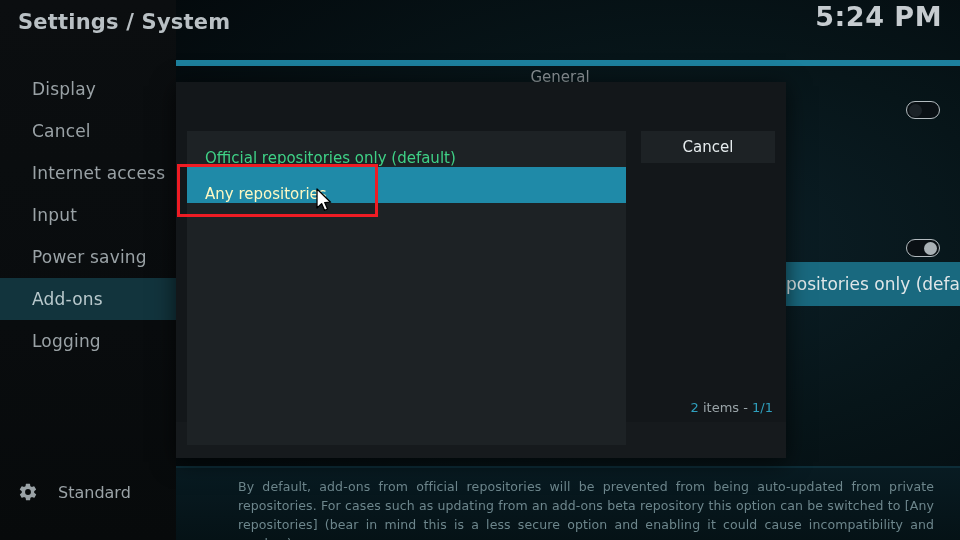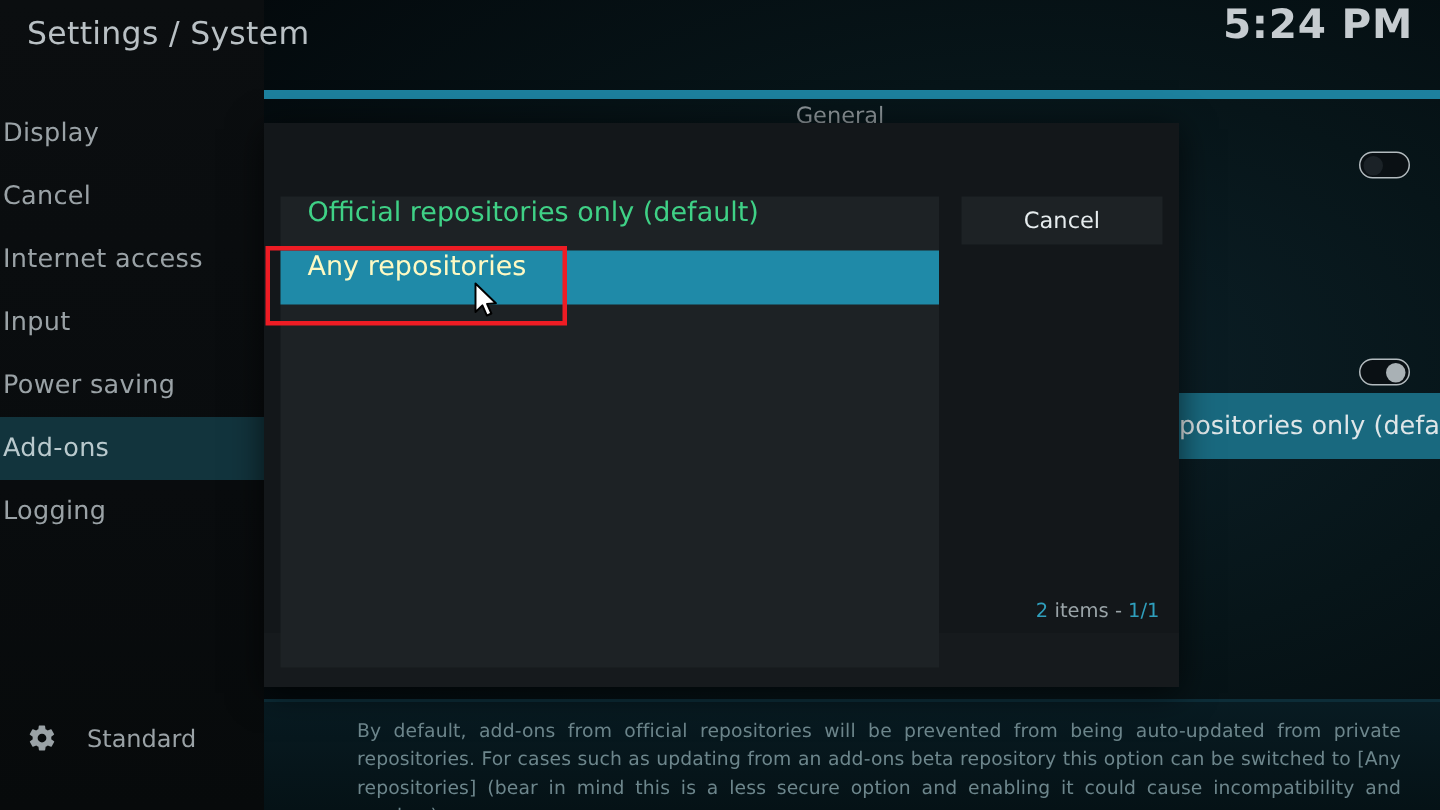--- a/index.html
+++ b/index.html
@@ -36,20 +36,21 @@
     background: linear-gradient(180deg, #0b0e10 0%, #090c0e 60%, #070a0b 100%);
   }
 
   .header-title {
     position: absolute;
     left: 18px; top: 10px;
     font-size: 21px;
     color: #b9c0c4;
     letter-spacing: 0.2px;
     white-space: nowrap;
+    font-weight: bold;
   }
 
   .clock {
     position: absolute;
     right: 18px; top: 1px;
     font-size: 27px;
     color: #c6ccd0;
     letter-spacing: 0.5px;
     font-weight: bold;
   }
@@ -57,21 +58,21 @@
   
   .sidebar {
     position: absolute;
     left: 0; top: 68px;
     width: 176px;
   }
   .side-item {
     height: 42px;
     display: flex;
     align-items: center;
-    padding-left: 2px;
+    padding-left: 32px;
     font-size: 17px;
     color: #9aa2a6;
     letter-spacing: 0.2px;
     white-space: nowrap;
   }
   .side-item.selected {
     background: #12343d;
     color: #b9c9cd;
   }
 
@@ -200,23 +201,23 @@
 
   .list-panel {
     position: absolute;
     left: 11px; top: 49px;
     width: 439px; height: 314px;
     background: #1d2225;
   }
   .list-item {
     height: 36px;
     display: flex;
-    align-items: flex-start;
+    align-items: flex-end;
     padding-left: 18px;
-    font-size: 18px;
+    font-size: 15px;
     color: #b3bbbf;
     white-space: nowrap;
   }
   .list-item.current { color: #3fd186; }
   .list-item.focused {
     background: #1f8aa8;
     color: #fef9c3;
   }
 
   .cancel-button {

